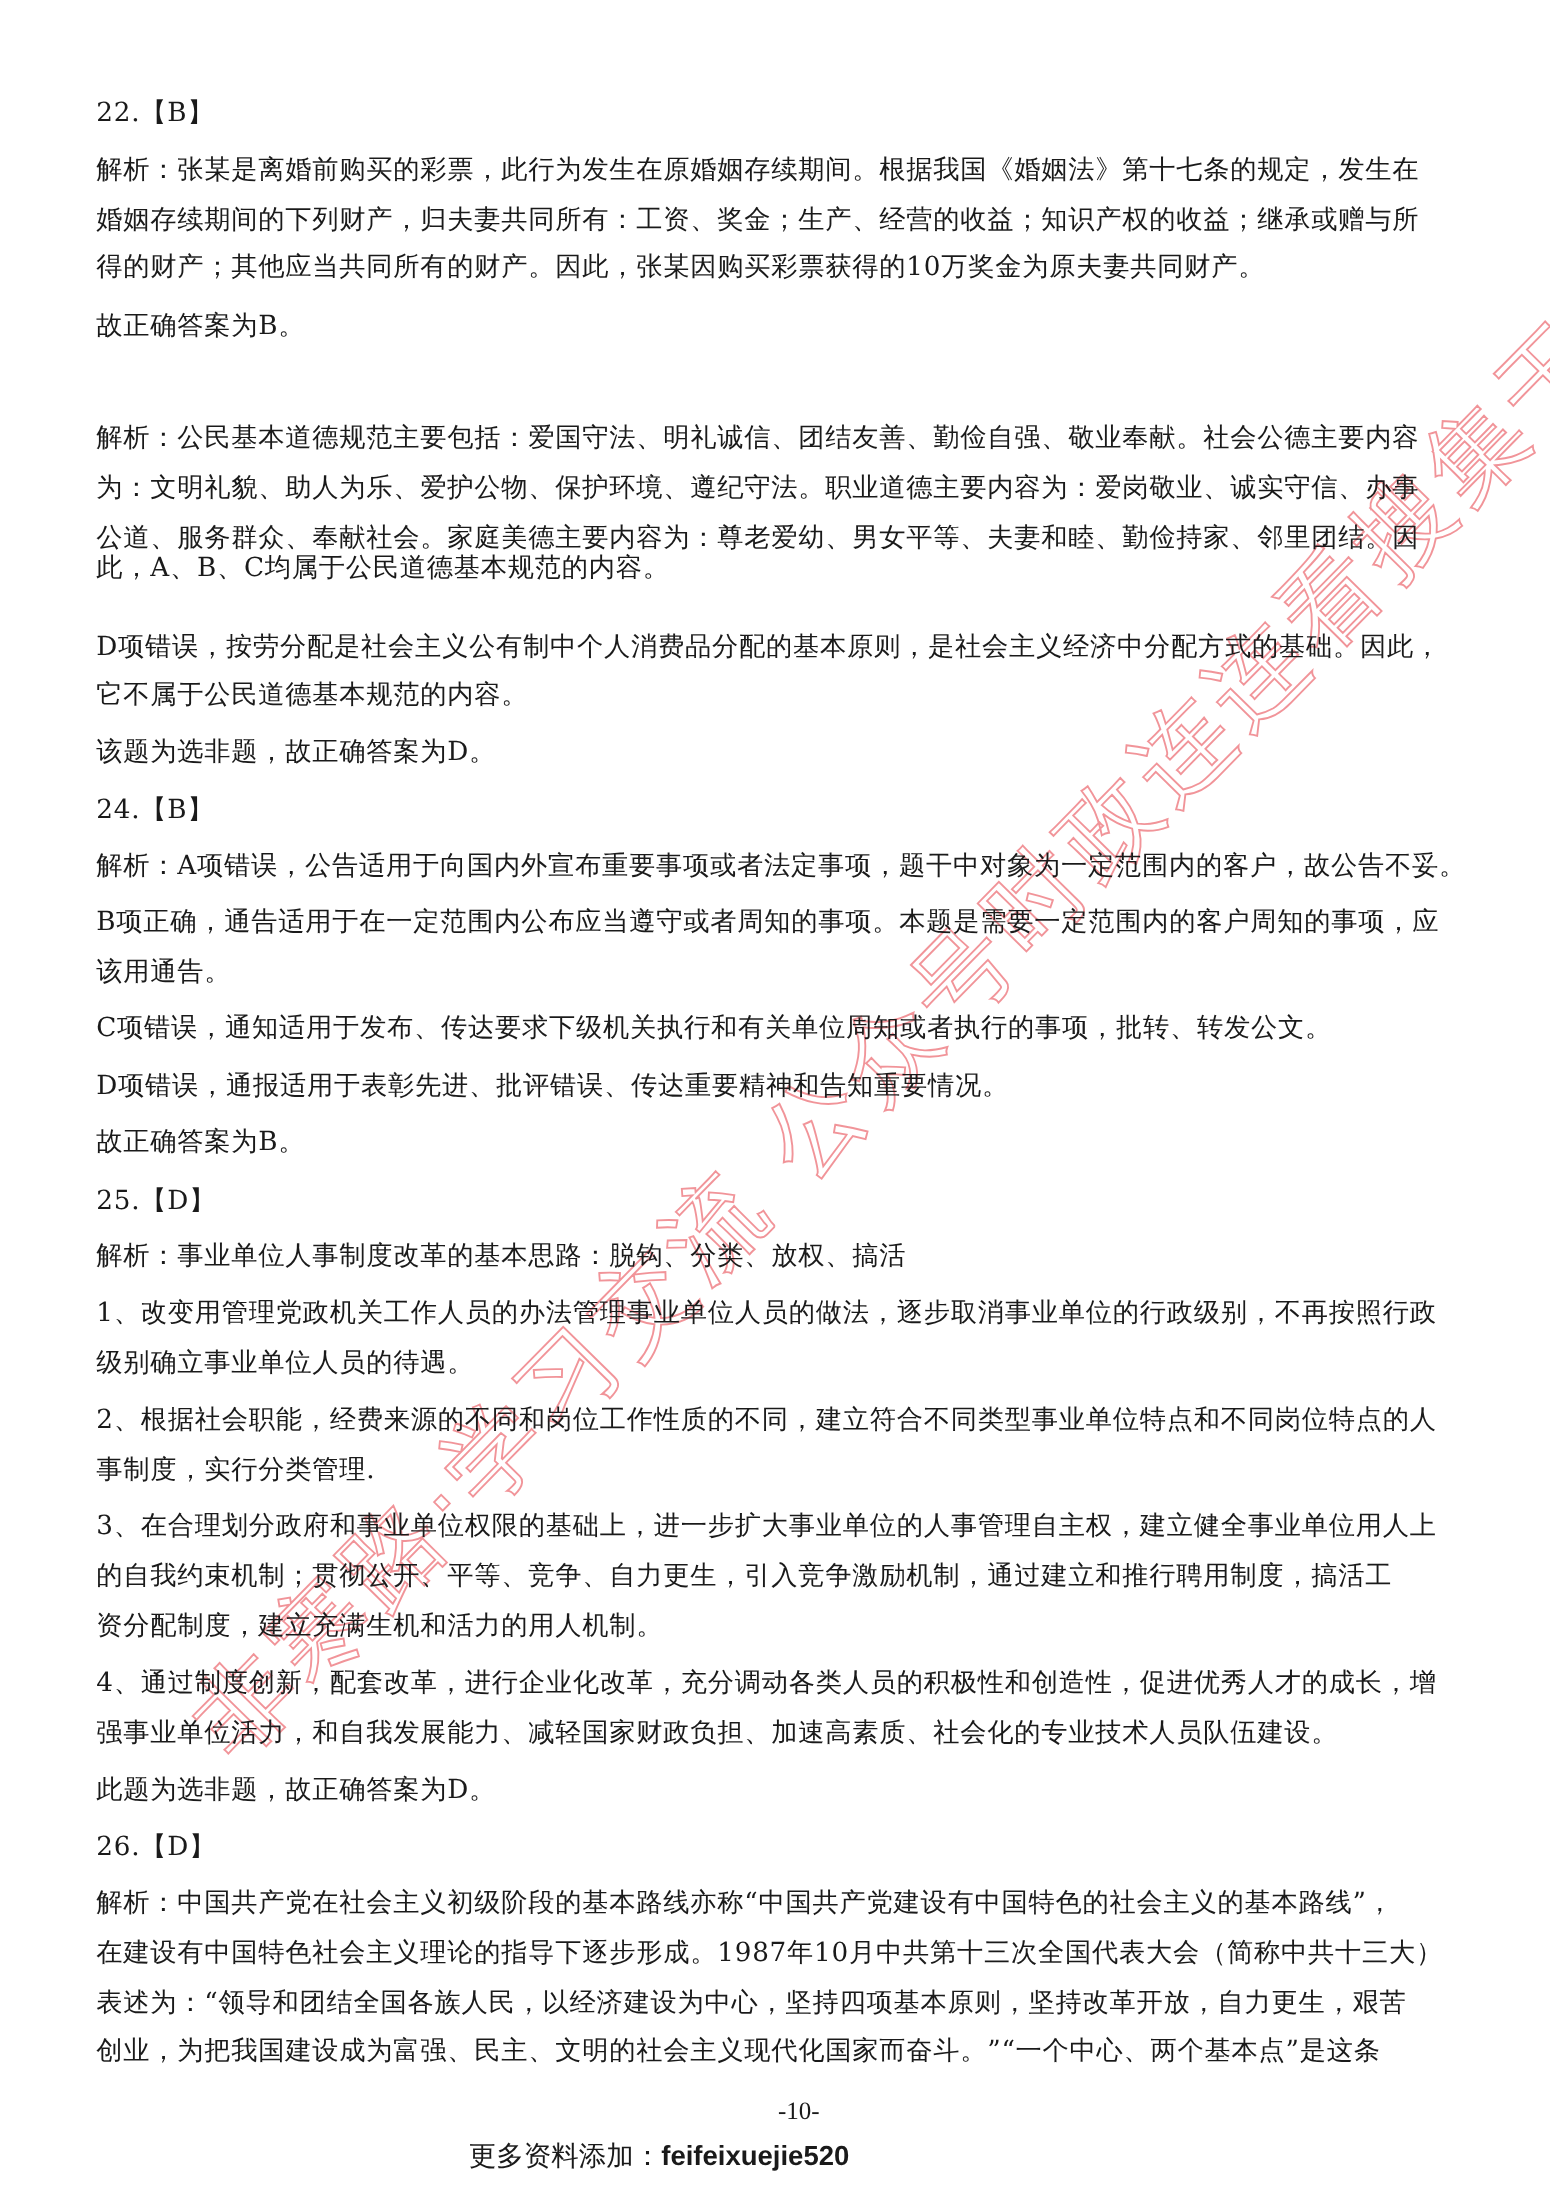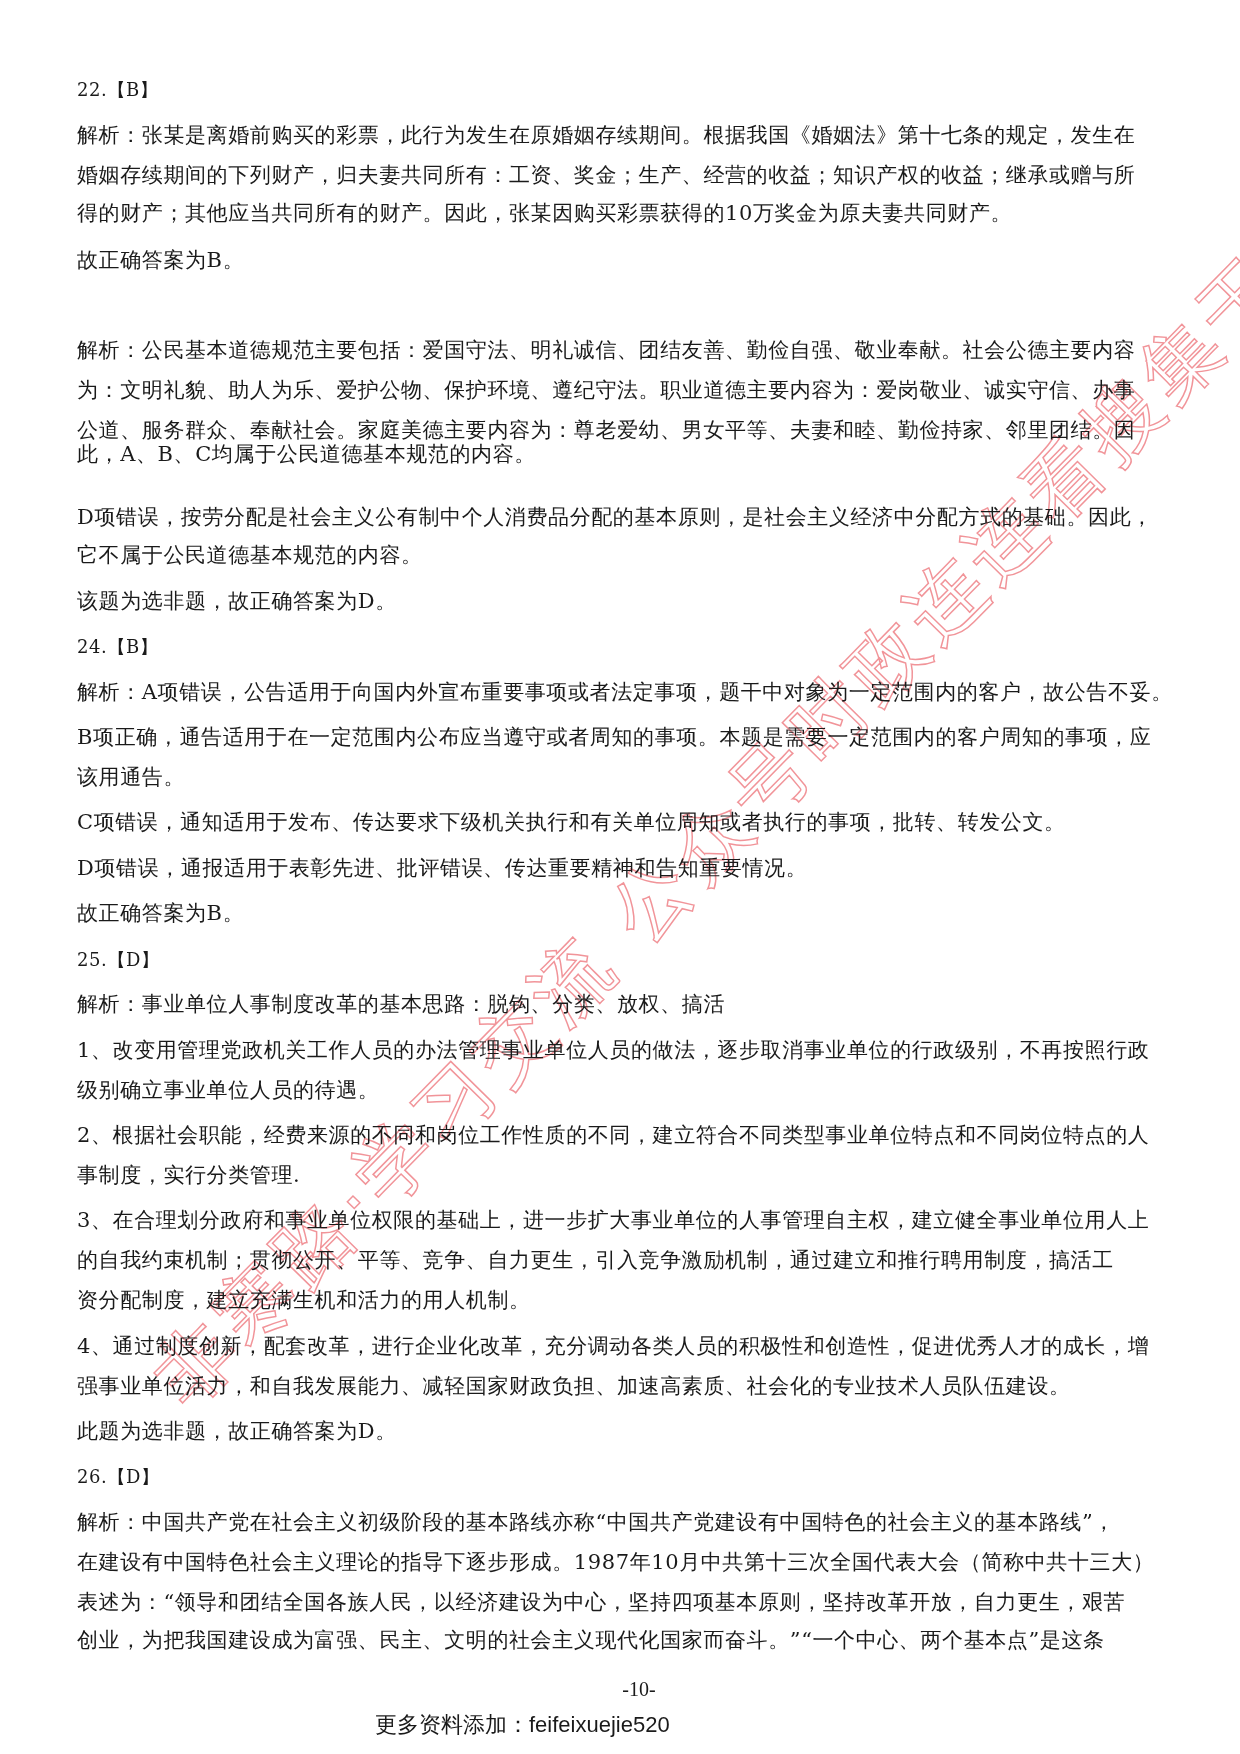--- a/index.html
+++ b/index.html
@@ -1,26 +1,26 @@
 <!DOCTYPE html>
 <html><head>
 <meta charset="utf-8">
 <style>
   html, body { margin: 0; padding: 0; background: #ffffff; }
   body { width: 1240px; height: 1754px; position: relative; overflow: hidden;
          font-family: "DejaVu Serif", "Liberation Serif", serif; color: #1a1a1a; }
   .page { position: absolute; left: 0; top: 0; width: 1240px; height: 1754px; background: #fff; }
   .line { position: absolute; left: 77px; width: 1100px; font-size: 21px; line-height: 28px;
           white-space: nowrap; letter-spacing: 0.6px; }
-  .qnum { font-size: 18px; }
+  .qnum { font-size: 21px; }
   .pageno { position: absolute; left: 0; width: 1240px; text-align: center; font-size: 20px;
             font-family: "Liberation Serif", serif; margin-left: 19px; }
   .footer { position: absolute; left: 375px; font-size: 22px; }
   .footer .lbl { font-family: Liberation Serif, serif; }
-  .footer .id { font-family: "Liberation Sans", sans-serif; font-weight: normal; }
+  .footer .id { font-family: "Liberation Sans", sans-serif; font-weight: bold; }
   .watermark { position: absolute; left: -40px; top: 840px; width: 1400px;
                transform: rotate(-45.5deg); transform-origin: center center;
                font-size: 78px; letter-spacing: 6px; color: transparent;
                -webkit-text-stroke: 1.5px rgba(230,60,70,0.55);
                font-family: "DejaVu Sans", sans-serif; white-space: nowrap; pointer-events: none; text-align: center; }
 </style>
 </head>
 <body>
 
 <div class="page">

